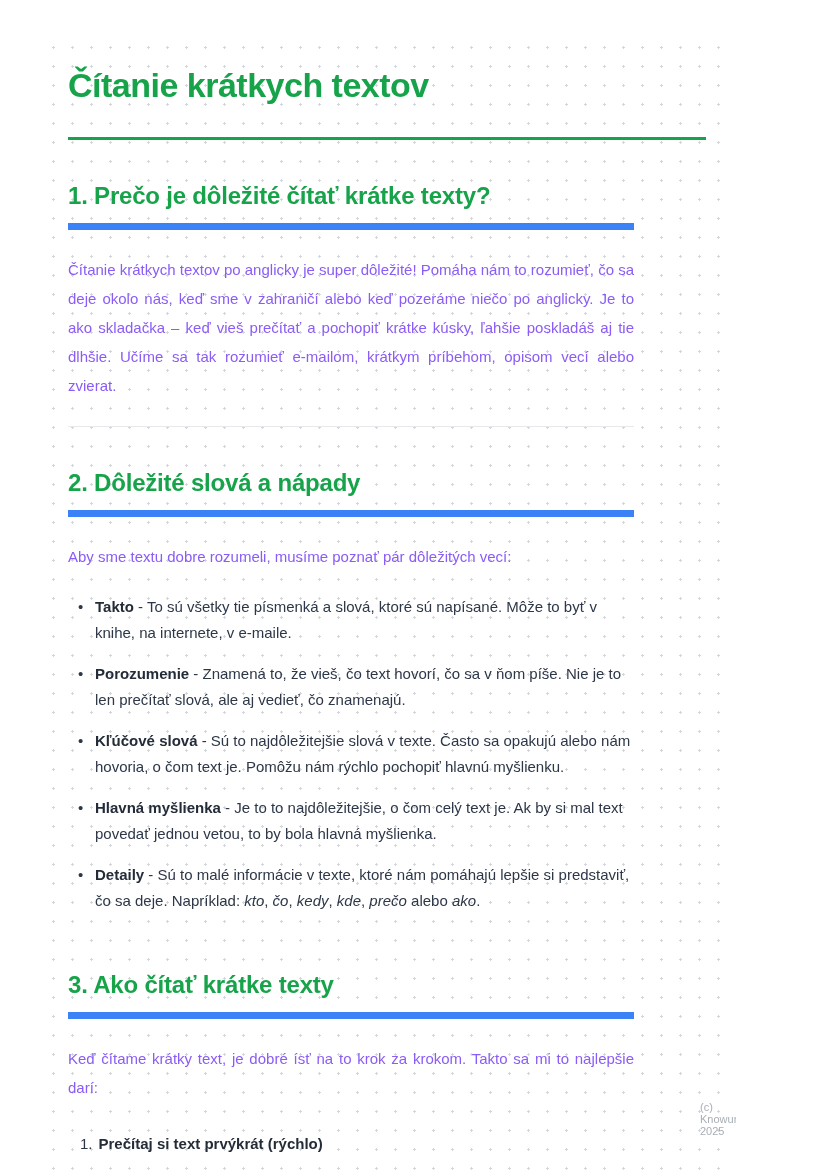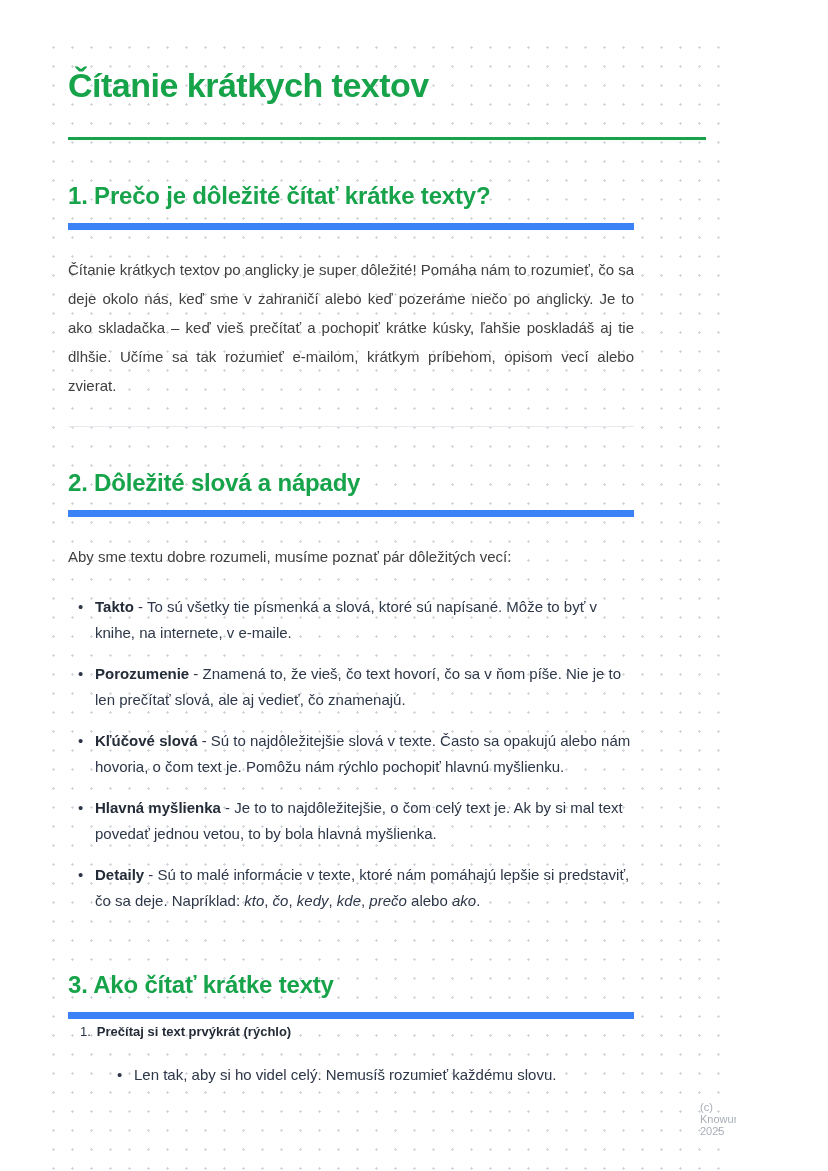--- a/index.html
+++ b/index.html
@@ -54,21 +54,21 @@
     font-weight: 700;
     letter-spacing: -0.2px;
     color: #16a34a;
     padding-bottom: 13px;
     border-bottom: 7px solid #3b82f6;
   }
   p.par {
     margin: 25px 0 0 0;
     font-size: 15px;
     line-height: 29px;
-    color: #404040;
+    color: #8b5cf6;
   }
   p.justify { text-align: justify; }
   hr.divider {
     border: none;
     border-top: 1px solid #e7e9ec;
     margin: 26px 0 41px 0;
   }
   ul.bullets {
     list-style: none;
     margin: 23px 0 0 0;
@@ -86,22 +86,23 @@
     content: "\2022";
     position: absolute;
     left: 10px;
     top: 0;
     color: #2d3748;
     font-size: 15px;
   }
   li.bullet .term { font-weight: 700; color: #242c38; }
   .sec3 { margin-top: 56px; }
   .step {
+    margin-top: 29px;
     padding-left: 12px;
-    font-size: 13px;
+    font-size: 15px;
     line-height: 26px;
     color: #2d3748;
   }
   .step .step-num { margin-right: 6px; }
   .step .step-title { font-weight: 700; color: #242c38; }
   ul.bullets.sub {
     margin-top: 17px;
     padding-left: 39px;
   }
   ul.bullets.sub li.bullet { margin-bottom: 13px; }
@@ -139,20 +140,21 @@
         <li class="bullet"><span class="term">Takto</span><span> - To sú všetky tie písmenká a slová, ktoré sú napísané. Môže to byť v knihe, na internete, v e-maile.</span></li>
         <li class="bullet"><span class="term">Porozumenie</span><span> - Znamená to, že vieš, čo text hovorí, čo sa v ňom píše. Nie je to len prečítať slová, ale aj vedieť, čo znamenajú.</span></li>
         <li class="bullet"><span class="term">Kľúčové slová</span><span> - Sú to najdôležitejšie slová v texte. Často sa opakujú alebo nám hovoria, o čom text je. Pomôžu nám rýchlo pochopiť hlavnú myšlienku.</span></li>
         <li class="bullet"><span class="term">Hlavná myšlienka</span><span> - Je to to najdôležitejšie, o čom celý text je. Ak by si mal text povedať jednou vetou, to by bola hlavná myšlienka.</span></li>
         <li class="bullet"><span class="term">Detaily</span><span><span> - Sú to malé informácie v texte, ktoré nám pomáhajú lepšie si predstaviť, čo sa deje. Napríklad: </span><span style="font-style: italic;">kto</span><span>, </span><span style="font-style: italic;">čo</span><span>, </span><span style="font-style: italic;">kedy</span><span>, </span><span style="font-style: italic;">kde</span><span>, </span><span style="font-style: italic;">prečo</span><span> alebo </span><span style="font-style: italic;">ako</span><span>.</span></span></li>
       </ul>
     </section>
 
     <section class="sec3">
       <h2 class="section-heading">3. Ako čítať krátke texty</h2>
+      <p class="par justify">Keď čítame krátky text, je dobré ísť na to krok za krokom. Takto sa mi to najlepšie darí:</p>
       <div class="step">
         <span class="step-num">1.</span><span class="step-title">Prečítaj si text prvýkrát (rýchlo)</span>
       </div>
       <ul class="bullets sub">
         <li class="bullet">Len tak, aby si ho videl celý. Nemusíš rozumieť každému slovu.</li>
 
       </ul>
     </section>
   </div>
 

